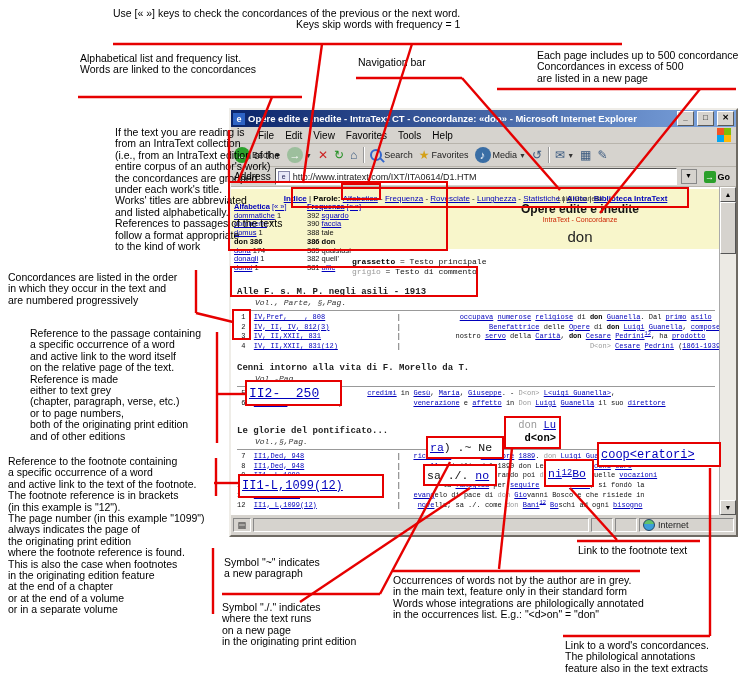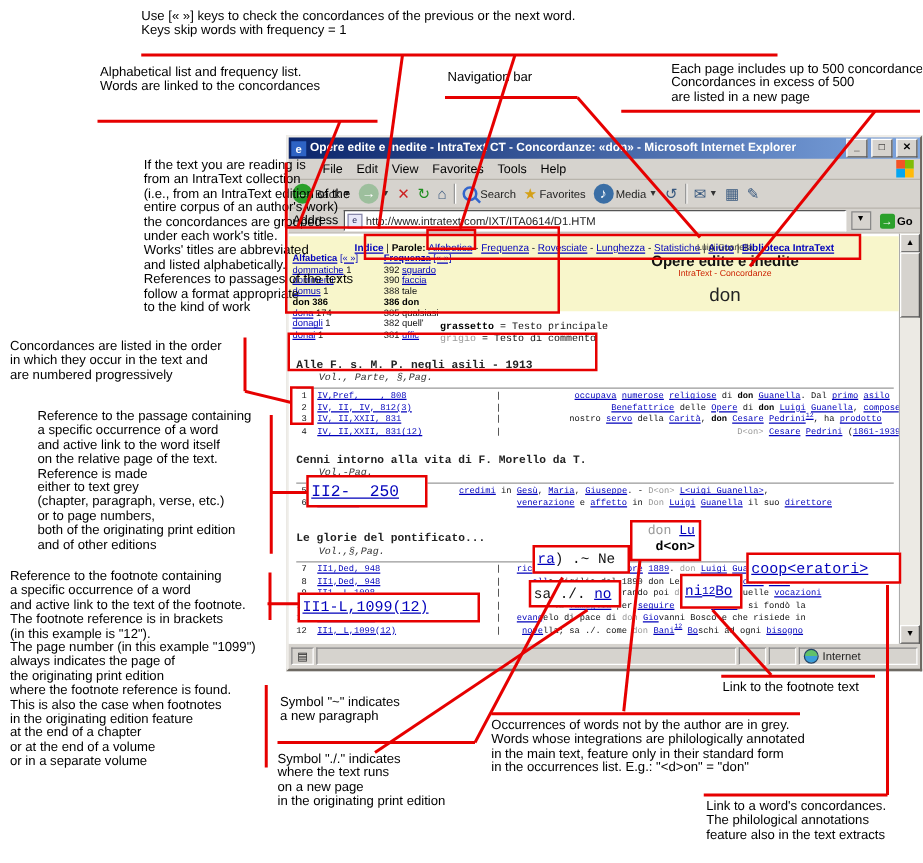--- a/index.html
+++ b/index.html
@@ -102,21 +102,21 @@
   #co-ni{left:544px;top:459px;width:50px;height:28px;font-size:11.5px;}
   #co-coop{left:597px;top:442px;width:124px;height:25px;font-size:12px;}
   
   #overlay{position:absolute;left:0;top:0;z-index:8;pointer-events:none;}
 </style>
 </head>
 <body>
 
 <div id="canvas">
 
-  <div class="ann" style="left:113px;top:8px;">
+  <div class="ann" style="left:113px;top:8px;text-align:right;">
       <div>Use [« »] keys to check the concordances of the previous or the next word.</div>
       <div>Keys skip words with frequency = 1</div>
     </div>
   <div class="ann" style="left:80px;top:53px;">
       <div>Alphabetical list and frequency list.</div>
       <div>Words are linked to the concordances</div>
     </div>
   <div class="ann" style="left:358px;top:57px;">
       <div>Navigation bar</div>
     </div>
@@ -176,22 +176,22 @@
       <div>a new paragraph</div>
     </div>
   <div class="ann" style="left:222px;top:602px;">
       <div>Symbol "./." indicates</div>
       <div>where the text runs</div>
       <div>on a new page</div>
       <div>in the originating print edition</div>
     </div>
   <div class="ann" style="left:393px;top:575px;">
       <div>Occurrences of words not by the author are in grey.</div>
+      <div>in the main text, feature only in their standard form</div>
       <div>Words whose integrations are philologically annotated</div>
-      <div>in the main text, feature only in their standard form</div>
       <div>in the occurrences list. E.g.: "&lt;d&gt;on" = "don"</div>
     </div>
   <div class="ann" style="left:578px;top:545px;">
       <div>Link to the footnote text</div>
     </div>
   <div class="ann" style="left:565px;top:640px;">
       <div>Link to a word's concordances.</div>
       <div>The philological annotations</div>
       <div>feature also in the text extracts</div>
     </div>

